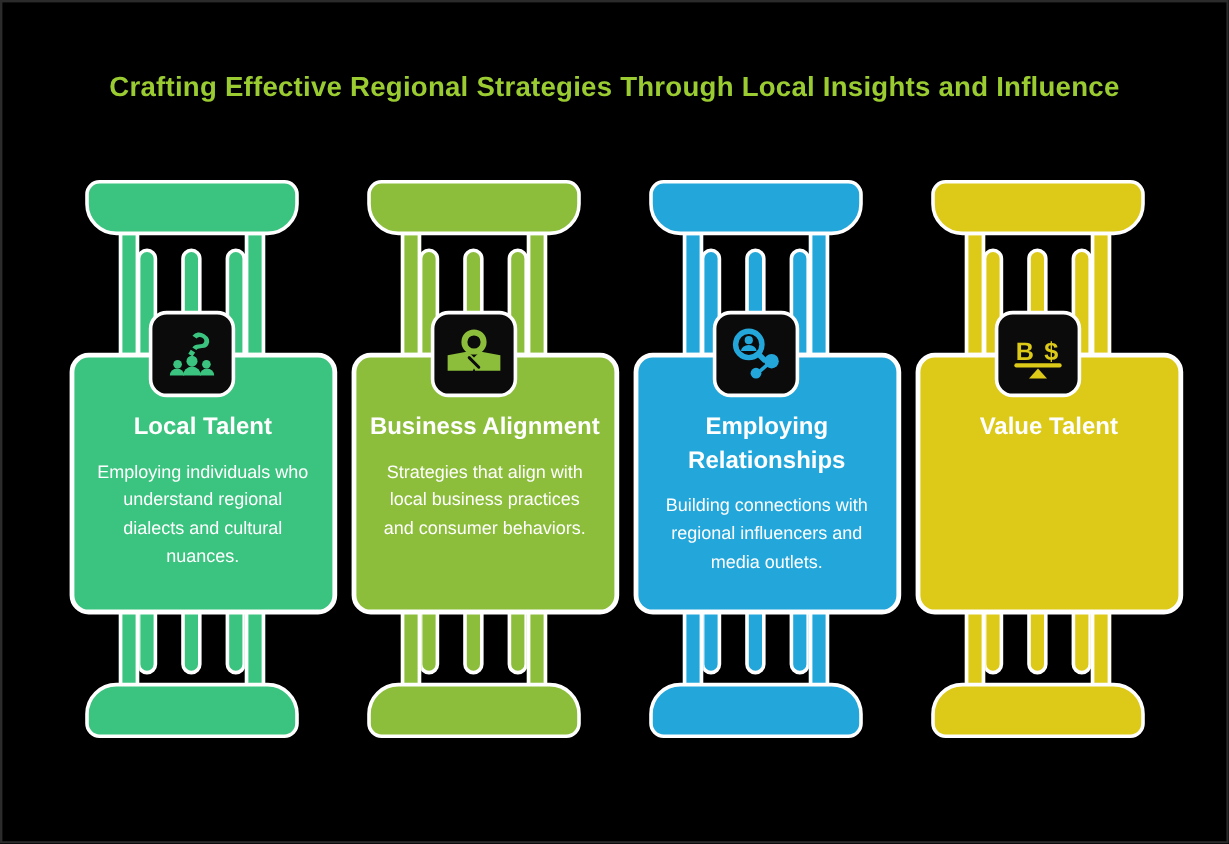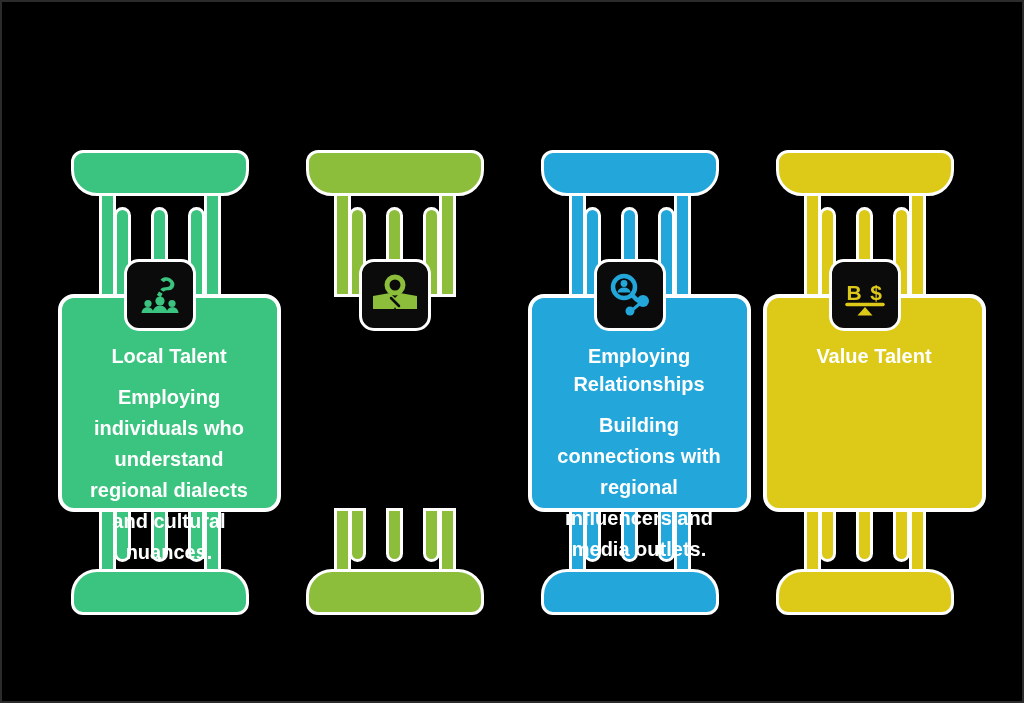--- a/index.html
+++ b/index.html
@@ -37,36 +37,37 @@
   .card {
     position:absolute; left:0; top:144px; width:223px; height:218px;
     box-sizing:border-box; background:var(--c);
     border:4px solid #fff; border-radius:16px; z-index:2;
     text-align:center; color:#fff;
   }
   .card-title {
     margin:44px 8px 0 8px; font-size:20px; font-weight:bold; line-height:1.4;
   }
   .card-desc {
-    margin:12px 15px 0 15px; font-size:20px; line-height:1.55; font-weight:700;
+    margin:12px 15px 0 15px; font-size:15px; line-height:1.55; font-weight:400;
   }
   .icon-box {
     position:absolute; left:66px; top:109px; width:72px; height:72px;
     box-sizing:border-box; background:#0b0b0b;
     border:3px solid #fff; border-radius:15px; z-index:3;
     display:flex; align-items:center; justify-content:center;
     color:var(--c);
   }
   .icon-box svg { width:48px; height:48px; display:block; }
 </style>
 </head>
 <body>
 
 <div class="canvas">
 
+  <div class="main-title" style="color: rgb(154, 204, 50);">Crafting Effective Regional Strategies Through Local Insights and Influence</div>
 
   <div class="pillars">
 
     <div class="pillar" style="--c: #3BC47F;">
       <div class="shape capital"></div>
       <div class="shape col tl"></div>
       <div class="shape col tr"></div>
       <div class="shape bar t x1"></div>
       <div class="shape bar t x2"></div>
       <div class="shape bar t x3"></div>
@@ -95,20 +96,24 @@
       <div class="shape base"></div>
     </div>
 
     <div class="pillar" style="--c: #8CBE3B;">
       <div class="shape capital"></div>
       <div class="shape col tl"></div>
       <div class="shape col tr"></div>
       <div class="shape bar t x1"></div>
       <div class="shape bar t x2"></div>
       <div class="shape bar t x3"></div>
+      <div class="card">
+        <div class="card-title">Business Alignment</div>
+        <div class="card-desc">Strategies that align with local business practices and consumer behaviors.</div>
+      </div>
       <div class="icon-box">
         <svg viewBox="0 0 48 48">
           <circle cx="24" cy="14" r="8" fill="none" stroke="currentColor" stroke-width="5"></circle>
           <path fill="currentColor" d="M2 25 L19 22 L27 30 L23 38 L2 38 Z"></path>
           <path fill="currentColor" d="M46 25 L29 22 L21 30 L25 38 L46 38 Z"></path>
           <line x1="20" y1="27" x2="28" y2="35" stroke="#0b0b0b" stroke-width="2.5" stroke-linecap="round"></line>
         </svg>
       </div>
       <div class="shape bar b x1"></div>
       <div class="shape bar b x2"></div>

